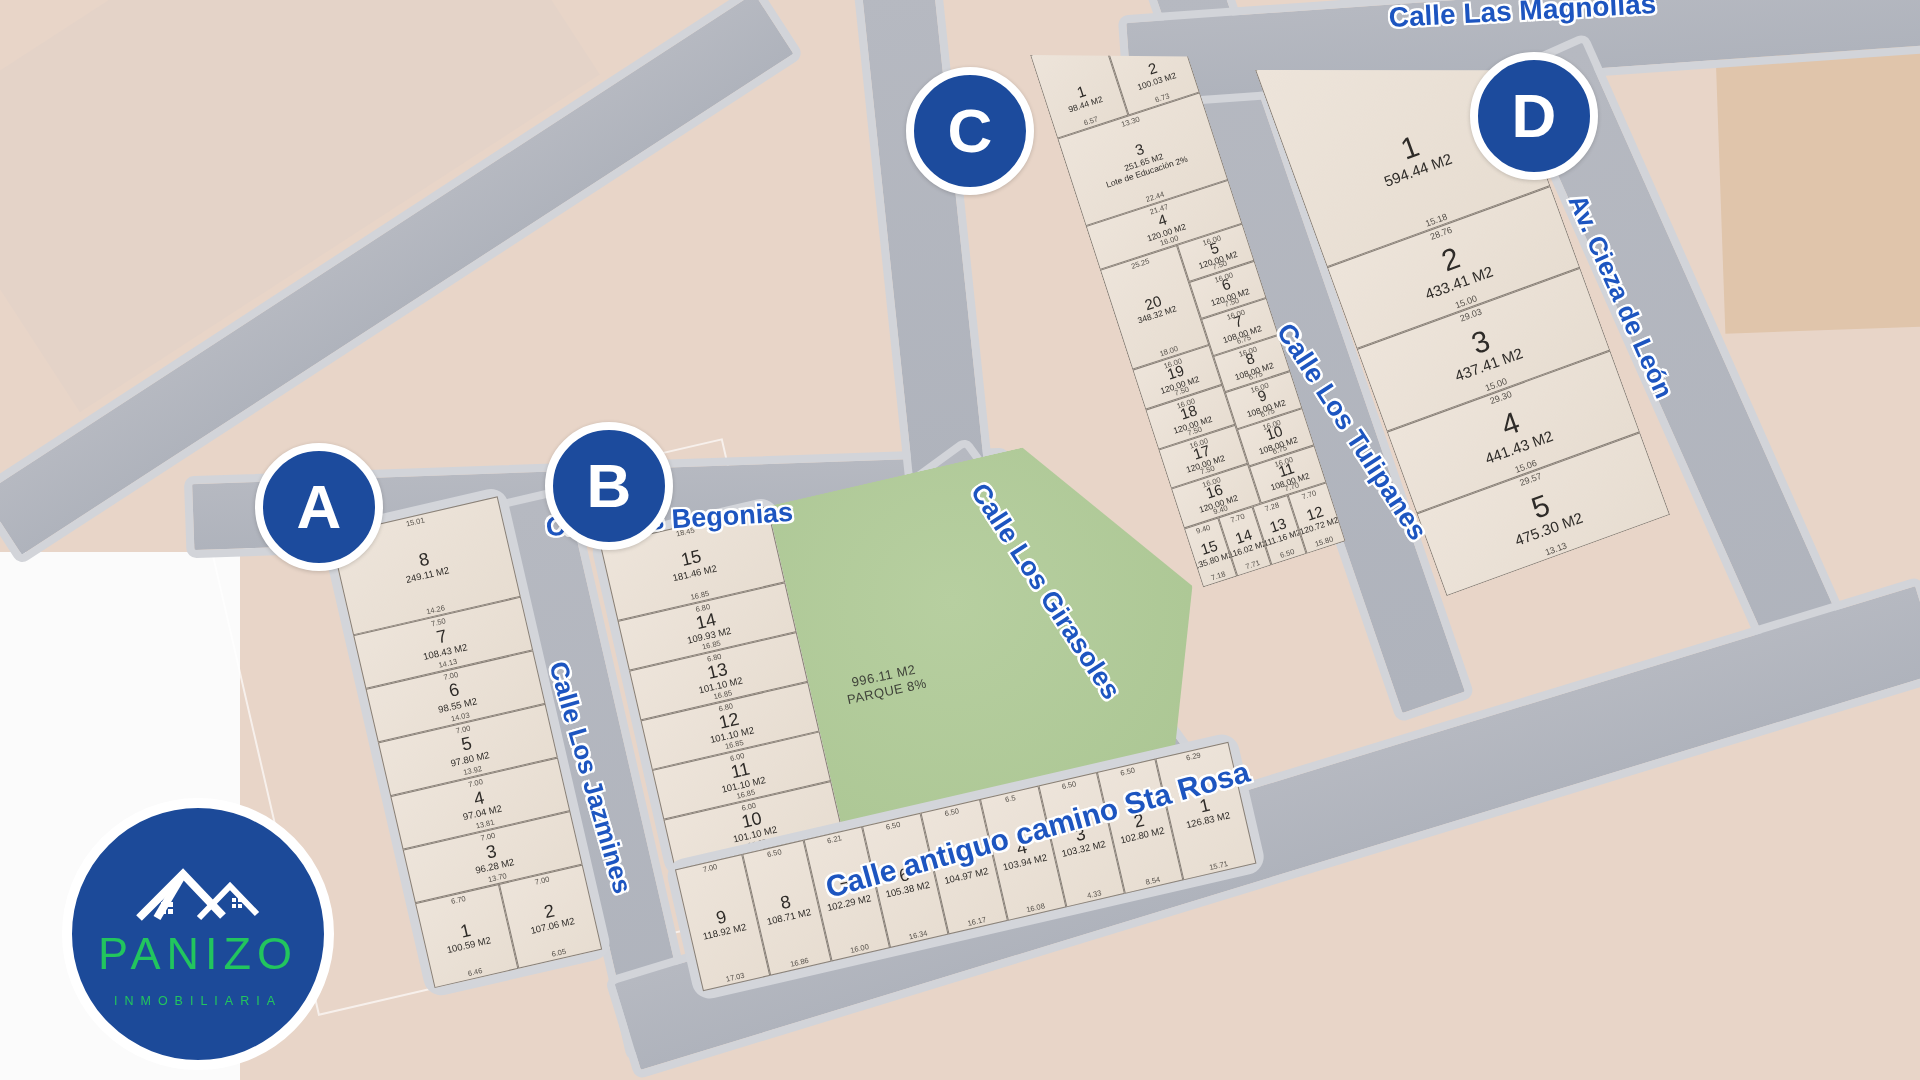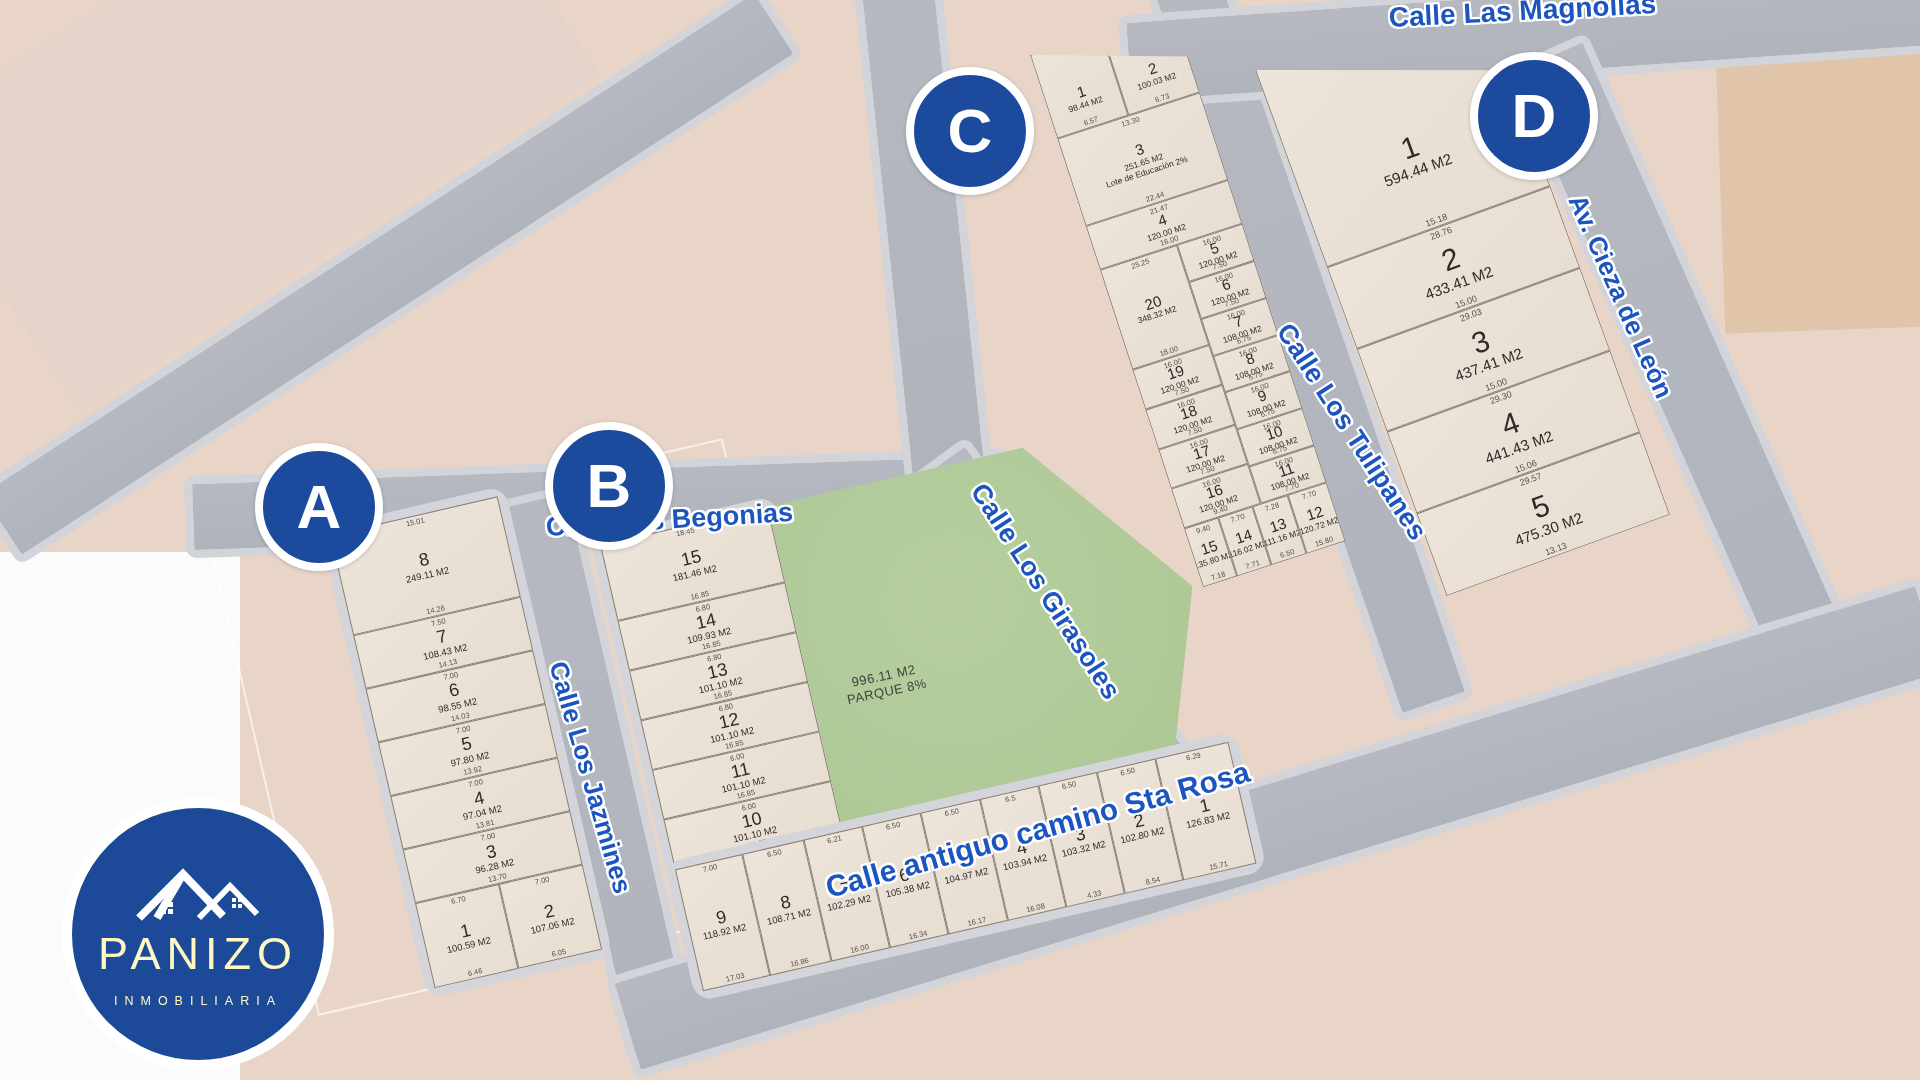--- a/index.html
+++ b/index.html
@@ -38,21 +38,21 @@
   .stlabel{position:absolute;font-weight:700;color:#1d55c0;transform-origin:0 0;white-space:nowrap;
      text-shadow:-2px -2px 0 #fff,2px -2px 0 #fff,-2px 2px 0 #fff,2px 2px 0 #fff,
                  0 -2px 0 #fff,0 2px 0 #fff,-2px 0 0 #fff,2px 0 0 #fff;}
   
   .marker{position:absolute;width:112px;height:112px;border-radius:50%;background:#1c4b9d;
      border:8px solid #fff;box-shadow:0 1px 4px rgba(0,0,0,.18);display:flex;align-items:center;
      justify-content:center;color:#fff;font-size:62px;font-weight:800;line-height:1;}
   
   #logo{position:absolute;left:62px;top:798px;width:252px;height:252px;border-radius:50%;
      background:#1c4a99;border:10px solid #fff;display:flex;flex-direction:column;
-     align-items:center;justify-content:center;color:#fef9c3;}
+     align-items:center;justify-content:center;color:#22c55e;}
   #logo .brand{font-size:45px;letter-spacing:6px;font-weight:400;margin-top:2px;}
   #logo .sub{font-size:12.5px;letter-spacing:7px;margin-top:14px;}
 </style>
 </head>
 <body>
 
 <div id="map">
 
   <div class="patch" style="left:-60px;top:-60px;width:620px;height:330px;background:#e4d3c8;transform:rotate(-33deg);"></div>
   <div class="patch" style="left:1720px;top:25px;width:215px;height:305px;background:#e0c5ab;transform:rotate(-2deg);"></div>

